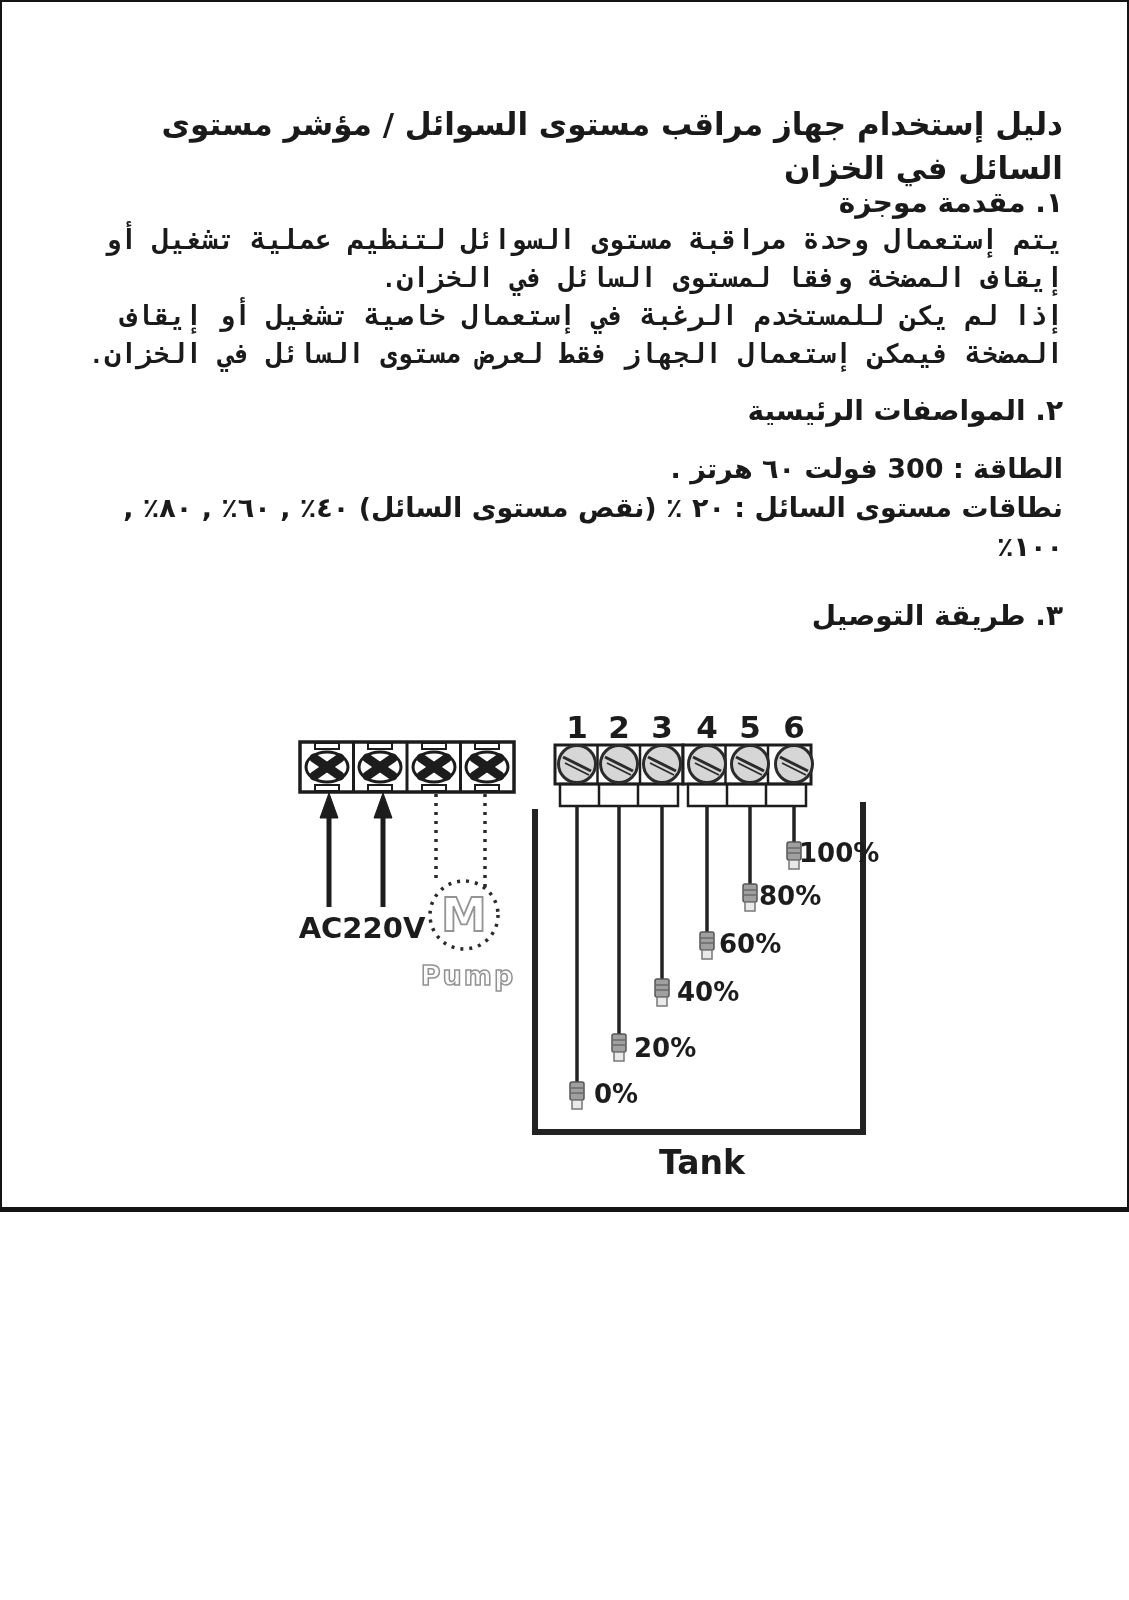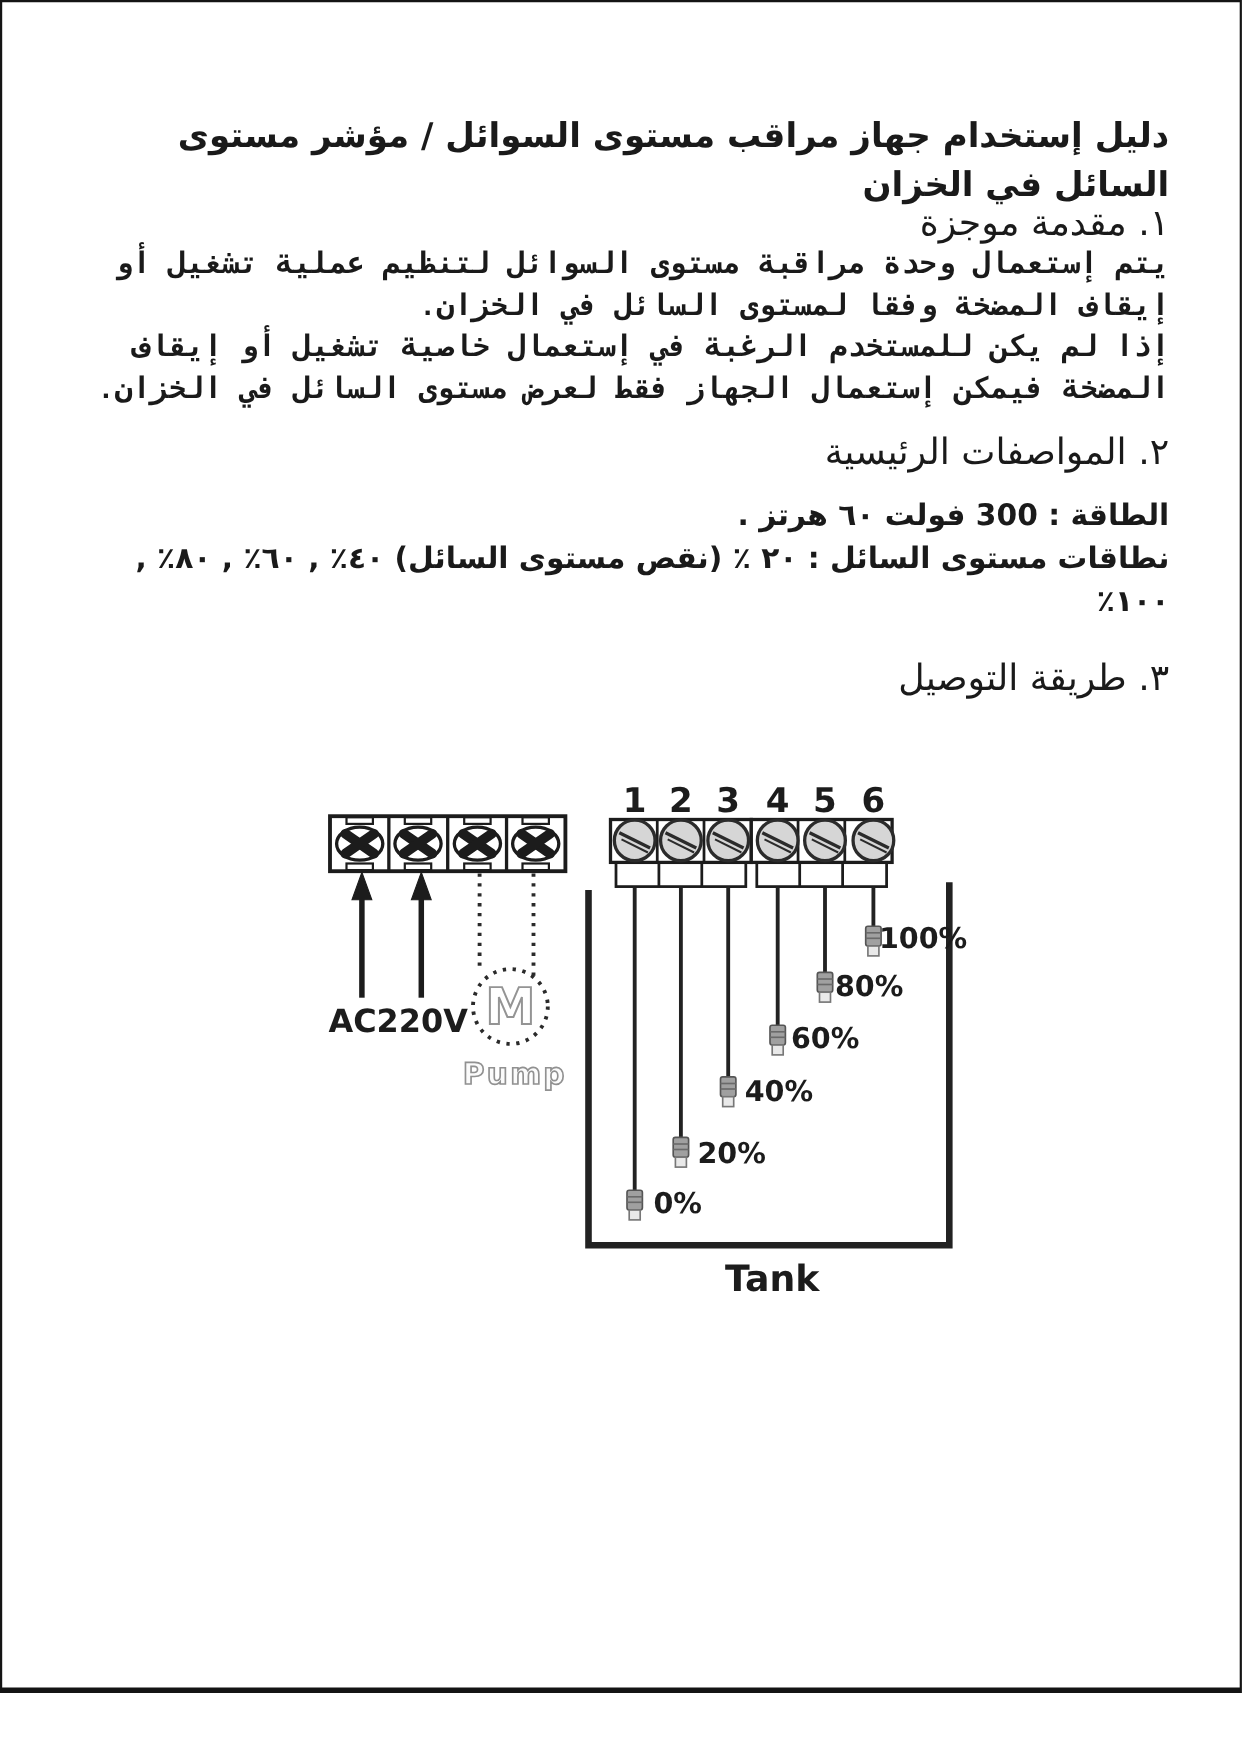--- a/index.html
+++ b/index.html
@@ -1,25 +1,25 @@
 <!DOCTYPE html>
 <html lang="ar"><head>
 <meta charset="utf-8">
 <style>
   html,body { margin:0; padding:0; background:#fff; }
   .page {
-    position:relative; width:1129px; height:1539px;
+    position:relative; width:1129px; height:1212px;
     background:#ffffff; box-sizing:border-box;
     border:2px solid #141414; border-bottom-width:5px;
     font-family:"DejaVu Sans", sans-serif;
     overflow:hidden; color:#1a1a1a;
   }
   .ar { position:absolute; right:64px; left:56px; direction:rtl; text-align:right; }
   .doc-title { top:100px; font-size:31px; font-weight:bold; line-height:44px; }
-  .sec-heading { font-size:33px; font-weight:normal; line-height:34px; }
+  .sec-heading { font-size:28px; font-weight:bold; line-height:34px; }
   .h1 { top:184px; }
   .h2 { top:392px; }
   .h3 { top:597px; }
   .body-text { top:221px; font-size:27px; font-weight:bold; line-height:38px;font-family:Liberation Mono, monospace; }
   .body-text p { margin:0; }
   .spec-lines { top:447px; font-size:27px; font-weight:bold; line-height:39px; }
   .footer-text { top:1243px; font-size:29px; font-weight:normal; line-height:42px; }
   svg.diagram { position:absolute; left:0; top:0; }
   svg text { font-family:"DejaVu Sans", sans-serif; fill:#1c1c1c; }
   .num-lbl { font-size:31px; font-weight:bold; }

